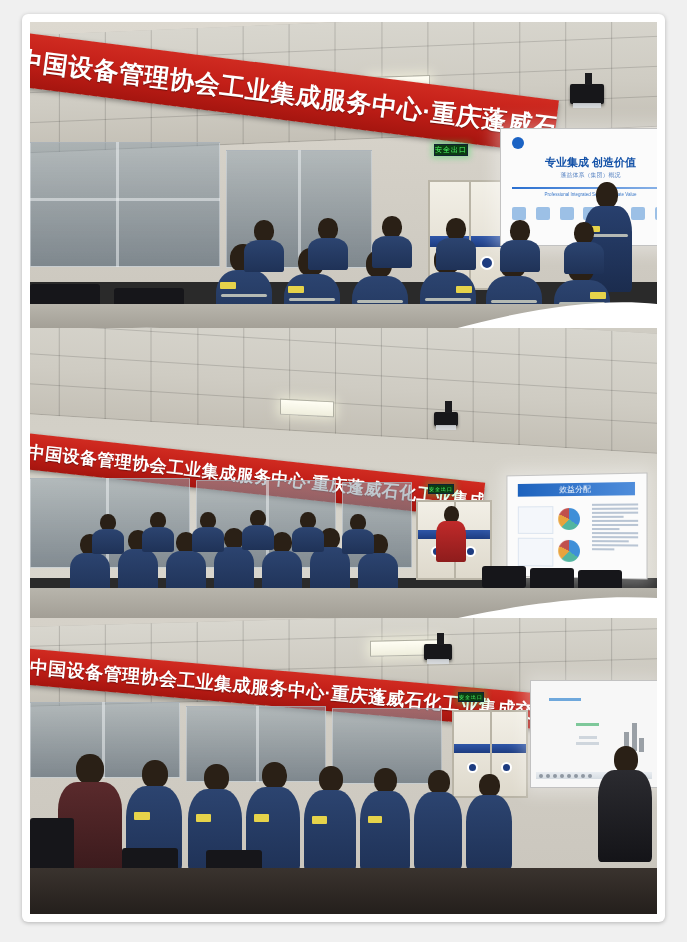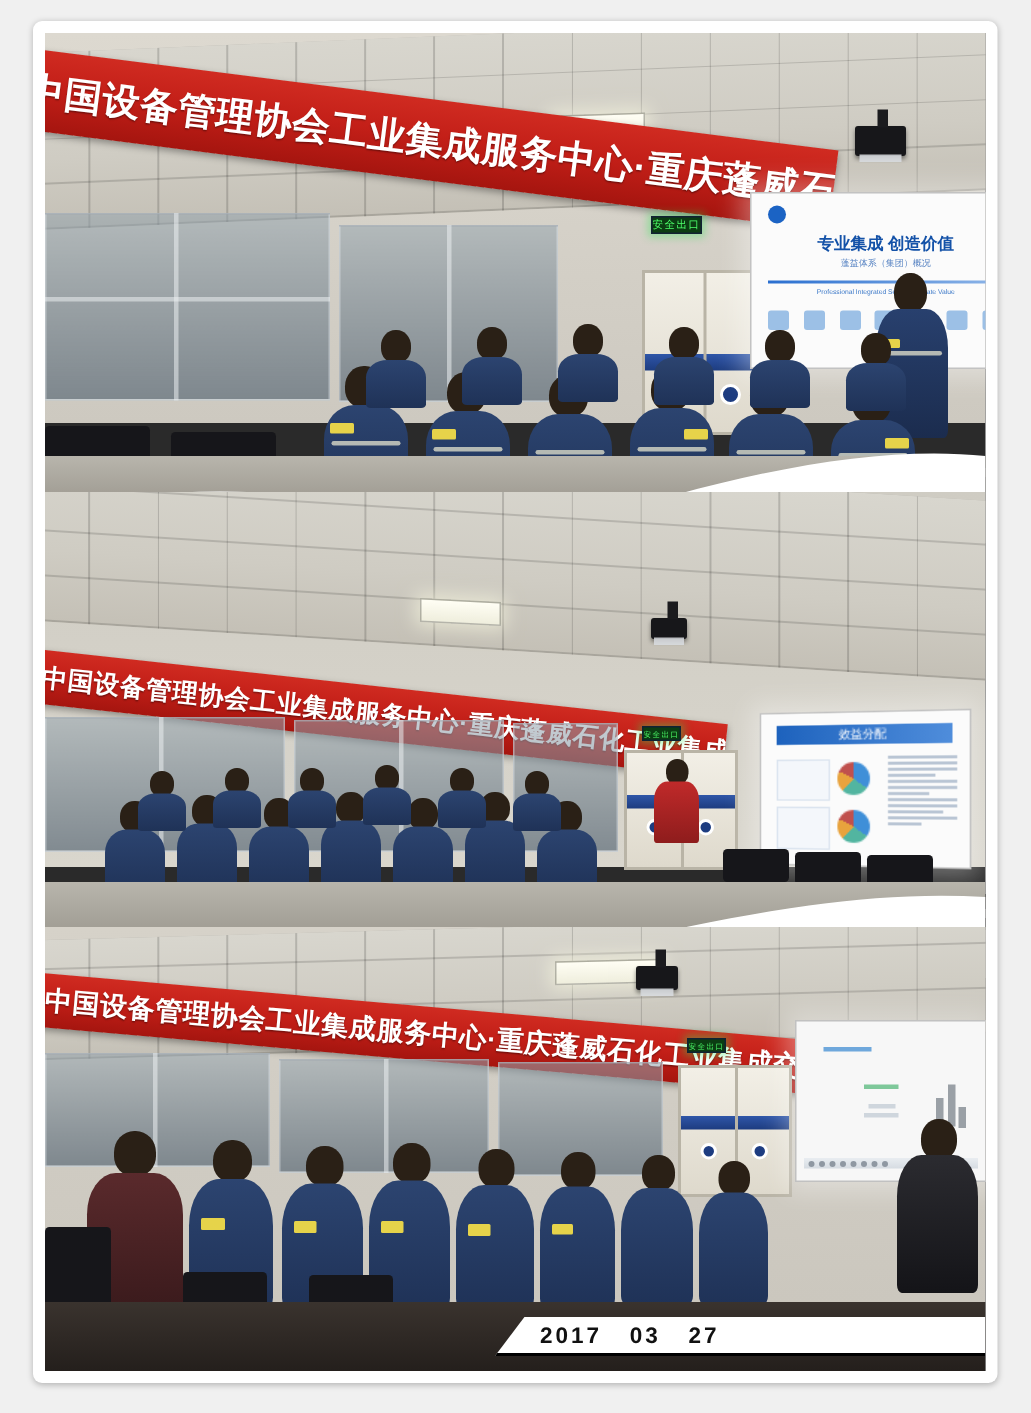--- a/index.html
+++ b/index.html
@@ -570,19 +570,16 @@
           </div>
 
           <div class="chair" style="left:0;top:200px;width:44px;height:60px;border-radius:3px;"></div>
           <div class="chair" style="left:92px;top:230px;width:56px;height:26px;"></div>
           <div class="chair" style="left:176px;top:232px;width:56px;height:24px;"></div>
 
           <div class="floor" style="height:46px;background:linear-gradient(180deg,#3a332e,#241f1c);"></div>
         </div>
       </div>
 
-      <div class="date-strip">
-        <span class="date-text">2017   03   27</span>
-      </div>
 
     </div>
   </div>
 </div>
 
 </body></html>

